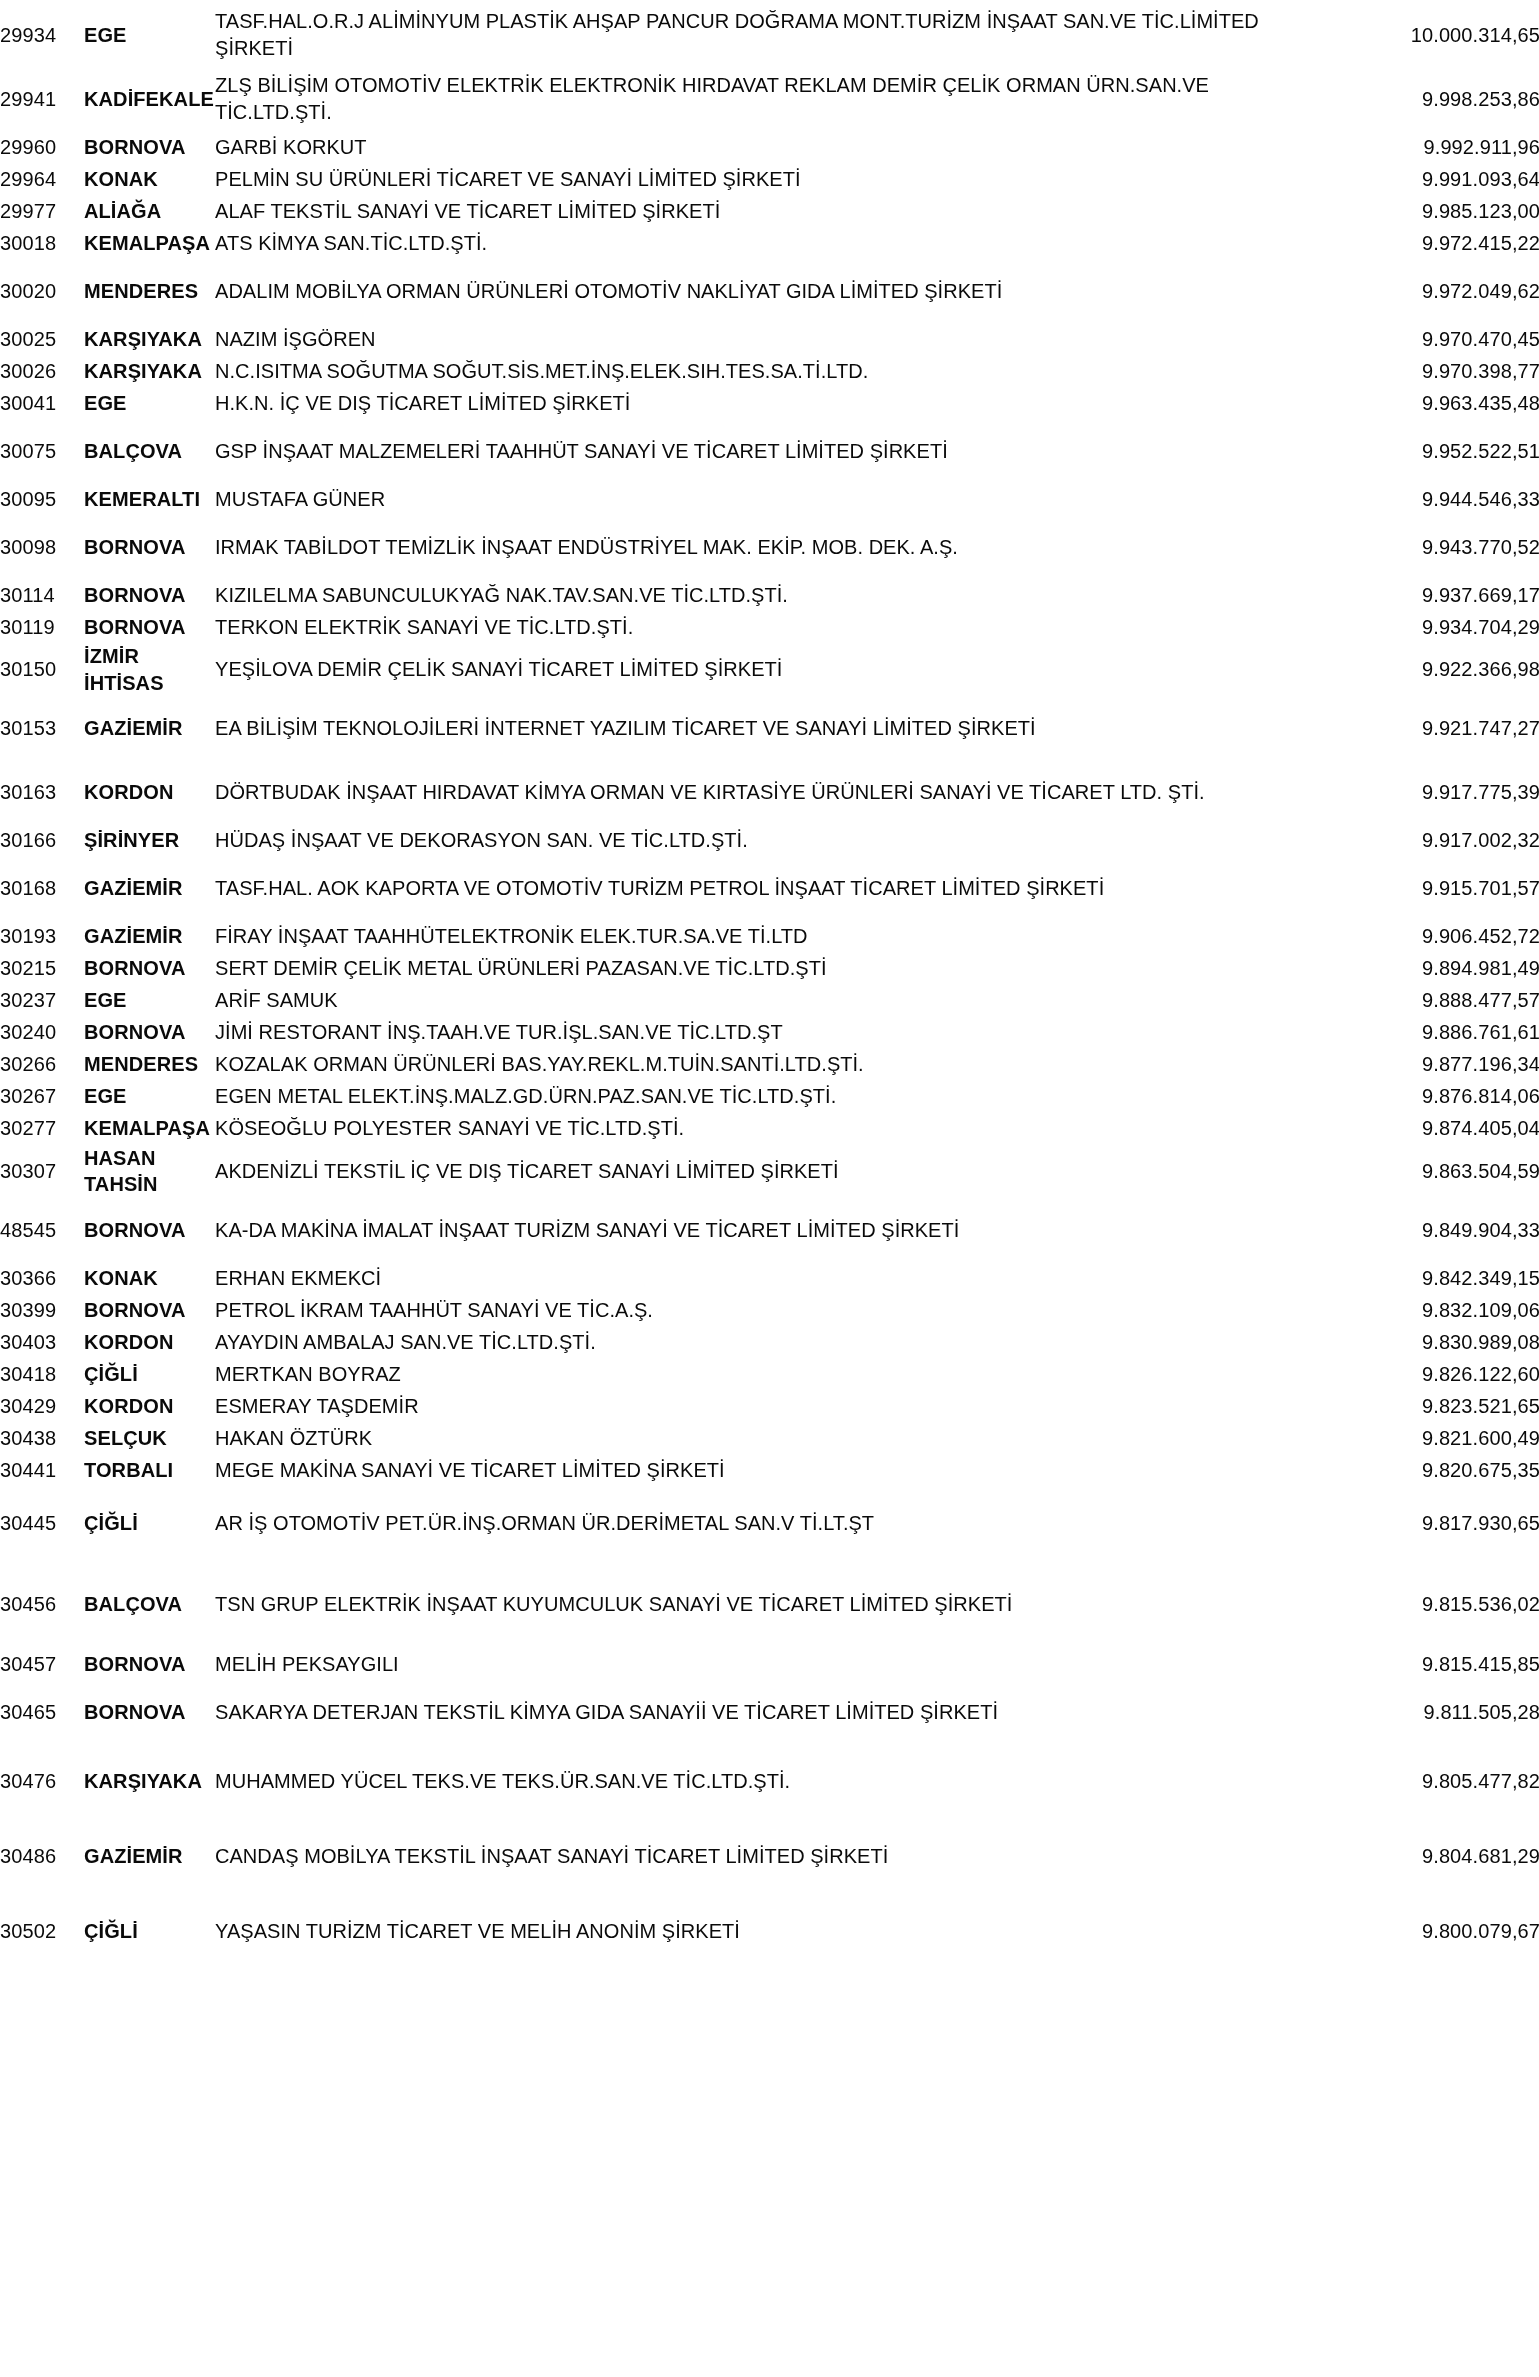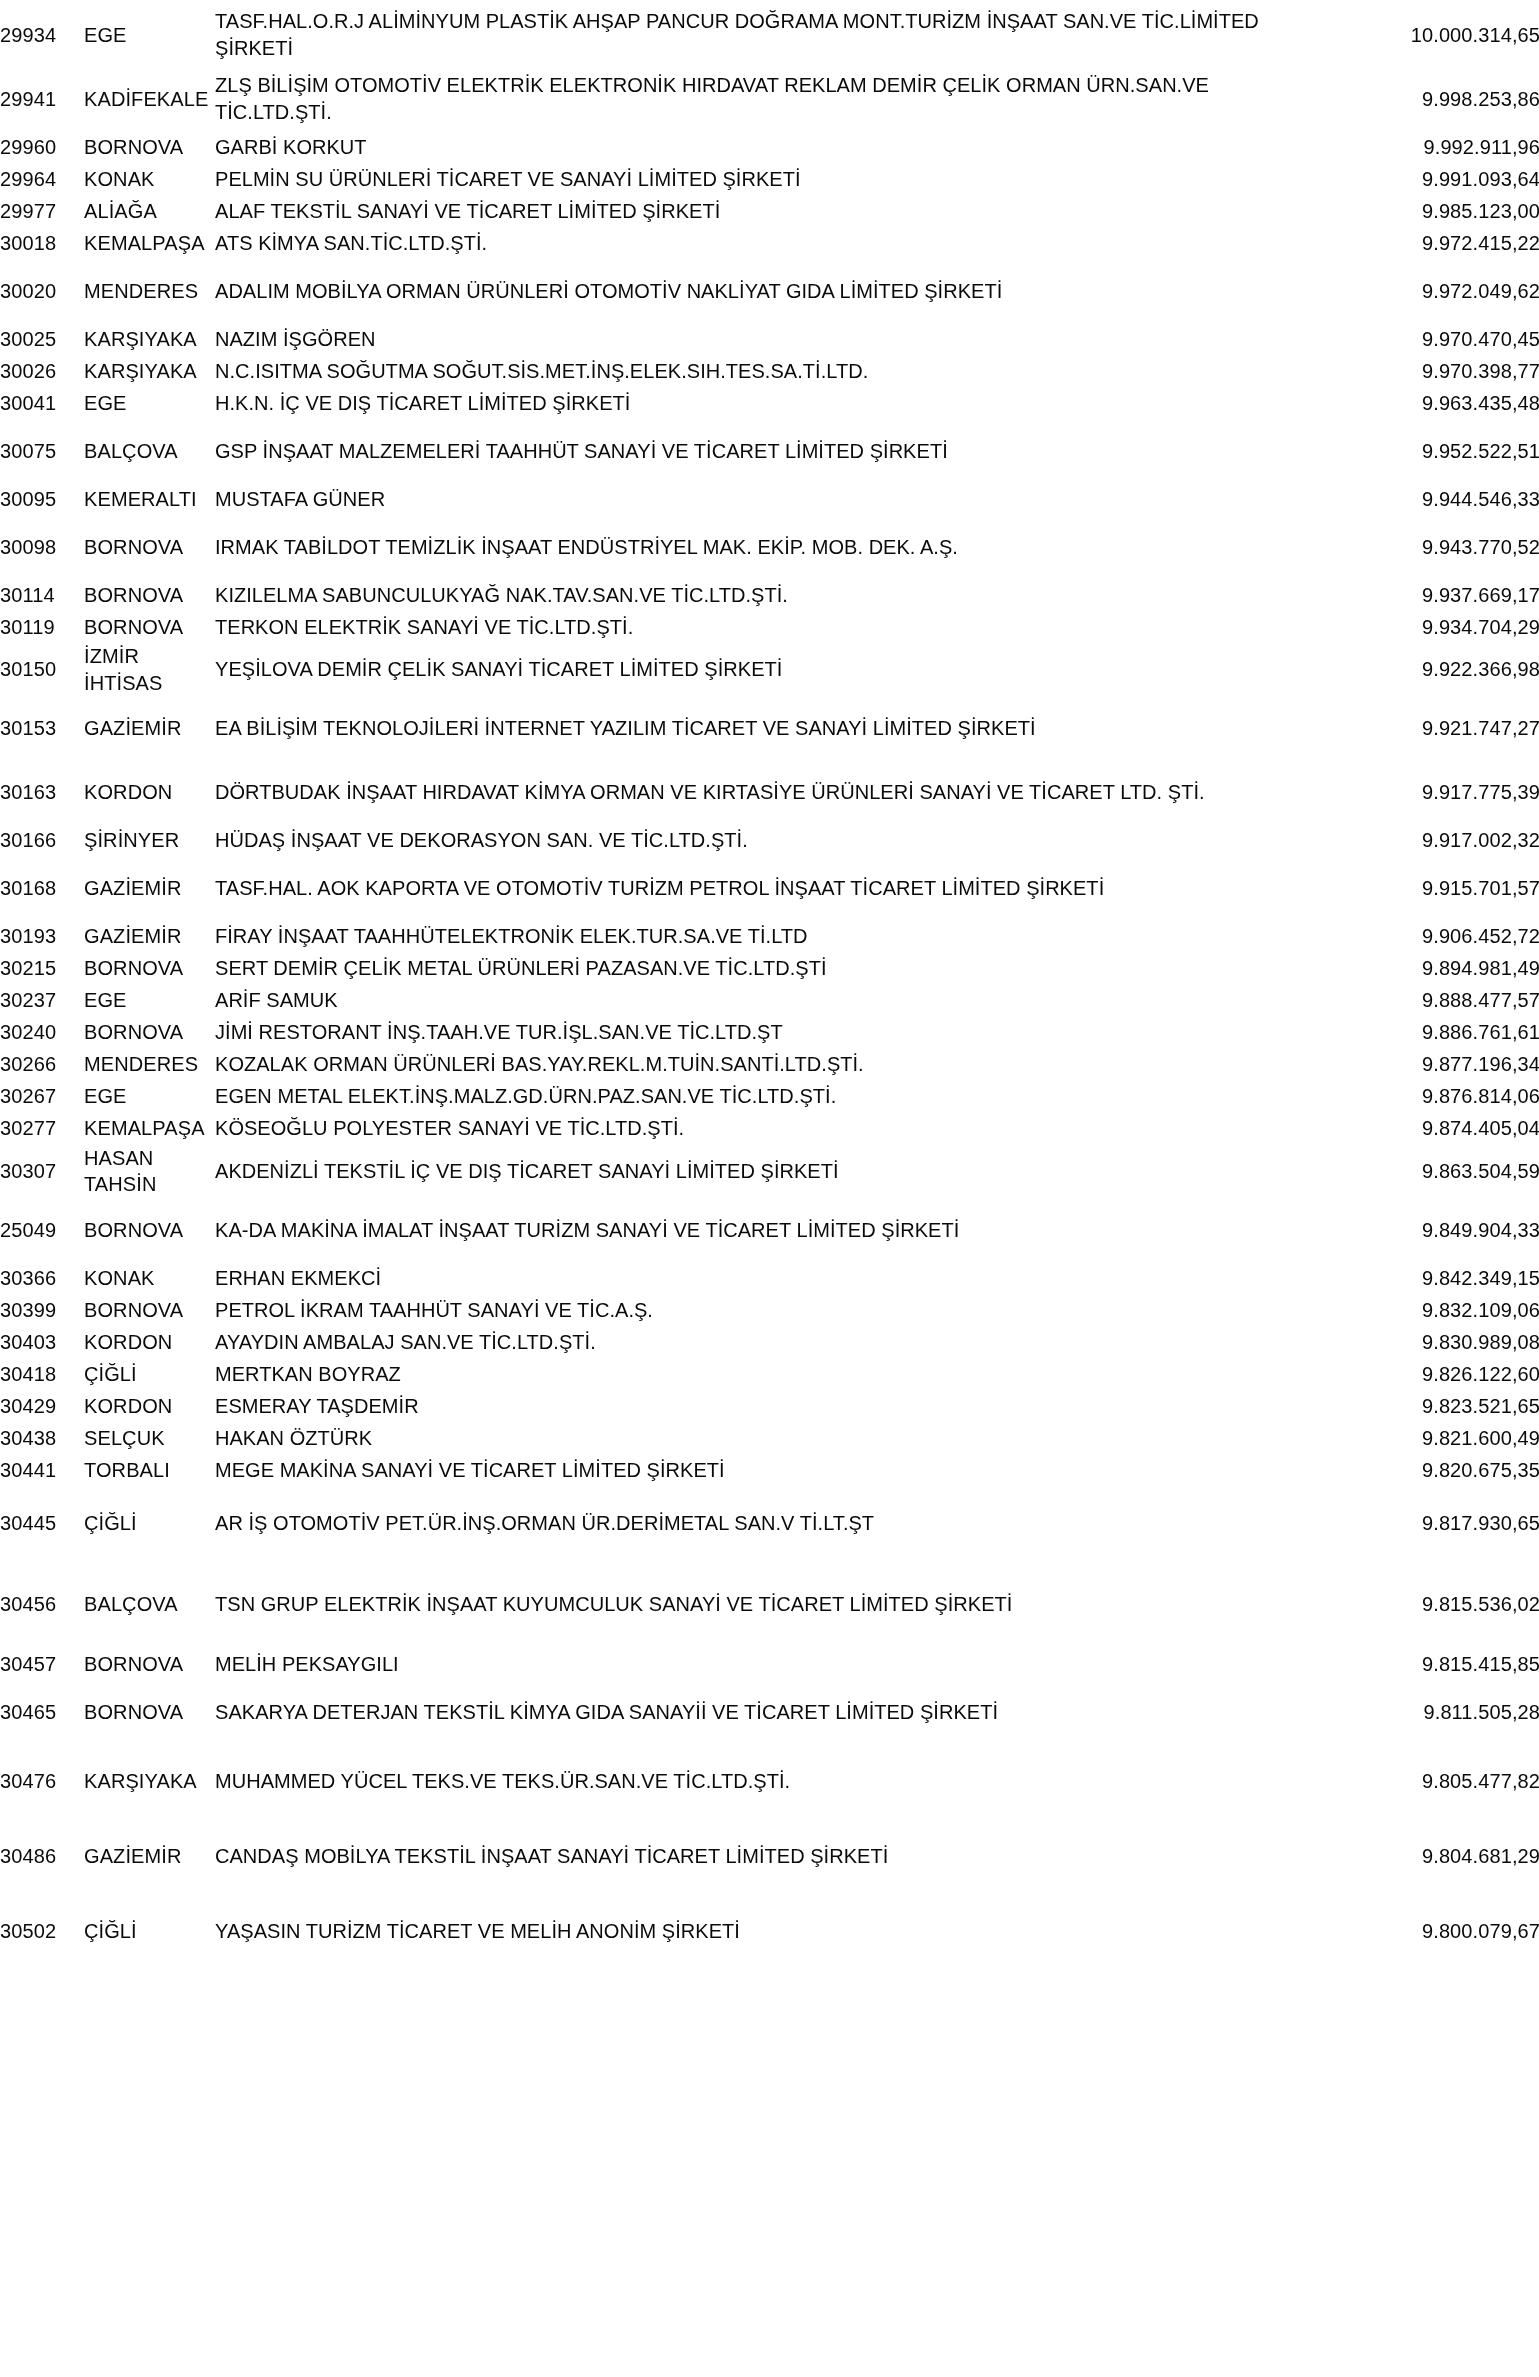--- a/index.html
+++ b/index.html
@@ -41,20 +41,21 @@
     white-space: normal;
   }
   td.cell-id {
     padding-left: 22px;
     padding-right: 4.7px;
     letter-spacing: 0.1px;
   }
   td.cell-office {
     padding-right: 6.2px;
     letter-spacing: 0.1px;
+    font-weight: bold;
   }
   td.cell-name {
     padding-left: 0px;
     padding-right: 11px;
     letter-spacing: 0.04px;
   }
   td.cell-amount {
     text-align: right;
     padding-right: 6.2px;
     white-space: nowrap;
@@ -239,21 +240,21 @@
           <td class="cell-name">KÖSEOĞLU POLYESTER SANAYİ VE TİC.LTD.ŞTİ.</td>
           <td class="cell-amount">9.874.405,04</td>
         </tr>
         <tr class="row-1">
           <td class="cell-id">30307</td>
           <td class="cell-office">HASAN TAHSİN</td>
           <td class="cell-name">AKDENİZLİ TEKSTİL İÇ VE DIŞ TİCARET SANAYİ LİMİTED ŞİRKETİ</td>
           <td class="cell-amount">9.863.504,59</td>
         </tr>
         <tr class="row-2">
-          <td class="cell-id">25049</td>
+          <td class="cell-id">48545</td>
           <td class="cell-office">BORNOVA</td>
           <td class="cell-name">KA-DA MAKİNA İMALAT İNŞAAT TURİZM SANAYİ VE TİCARET LİMİTED ŞİRKETİ</td>
           <td class="cell-amount">9.849.904,33</td>
         </tr>
         <tr class="row-1">
           <td class="cell-id">30366</td>
           <td class="cell-office">KONAK</td>
           <td class="cell-name">ERHAN EKMEKCİ</td>
           <td class="cell-amount">9.842.349,15</td>
         </tr>

